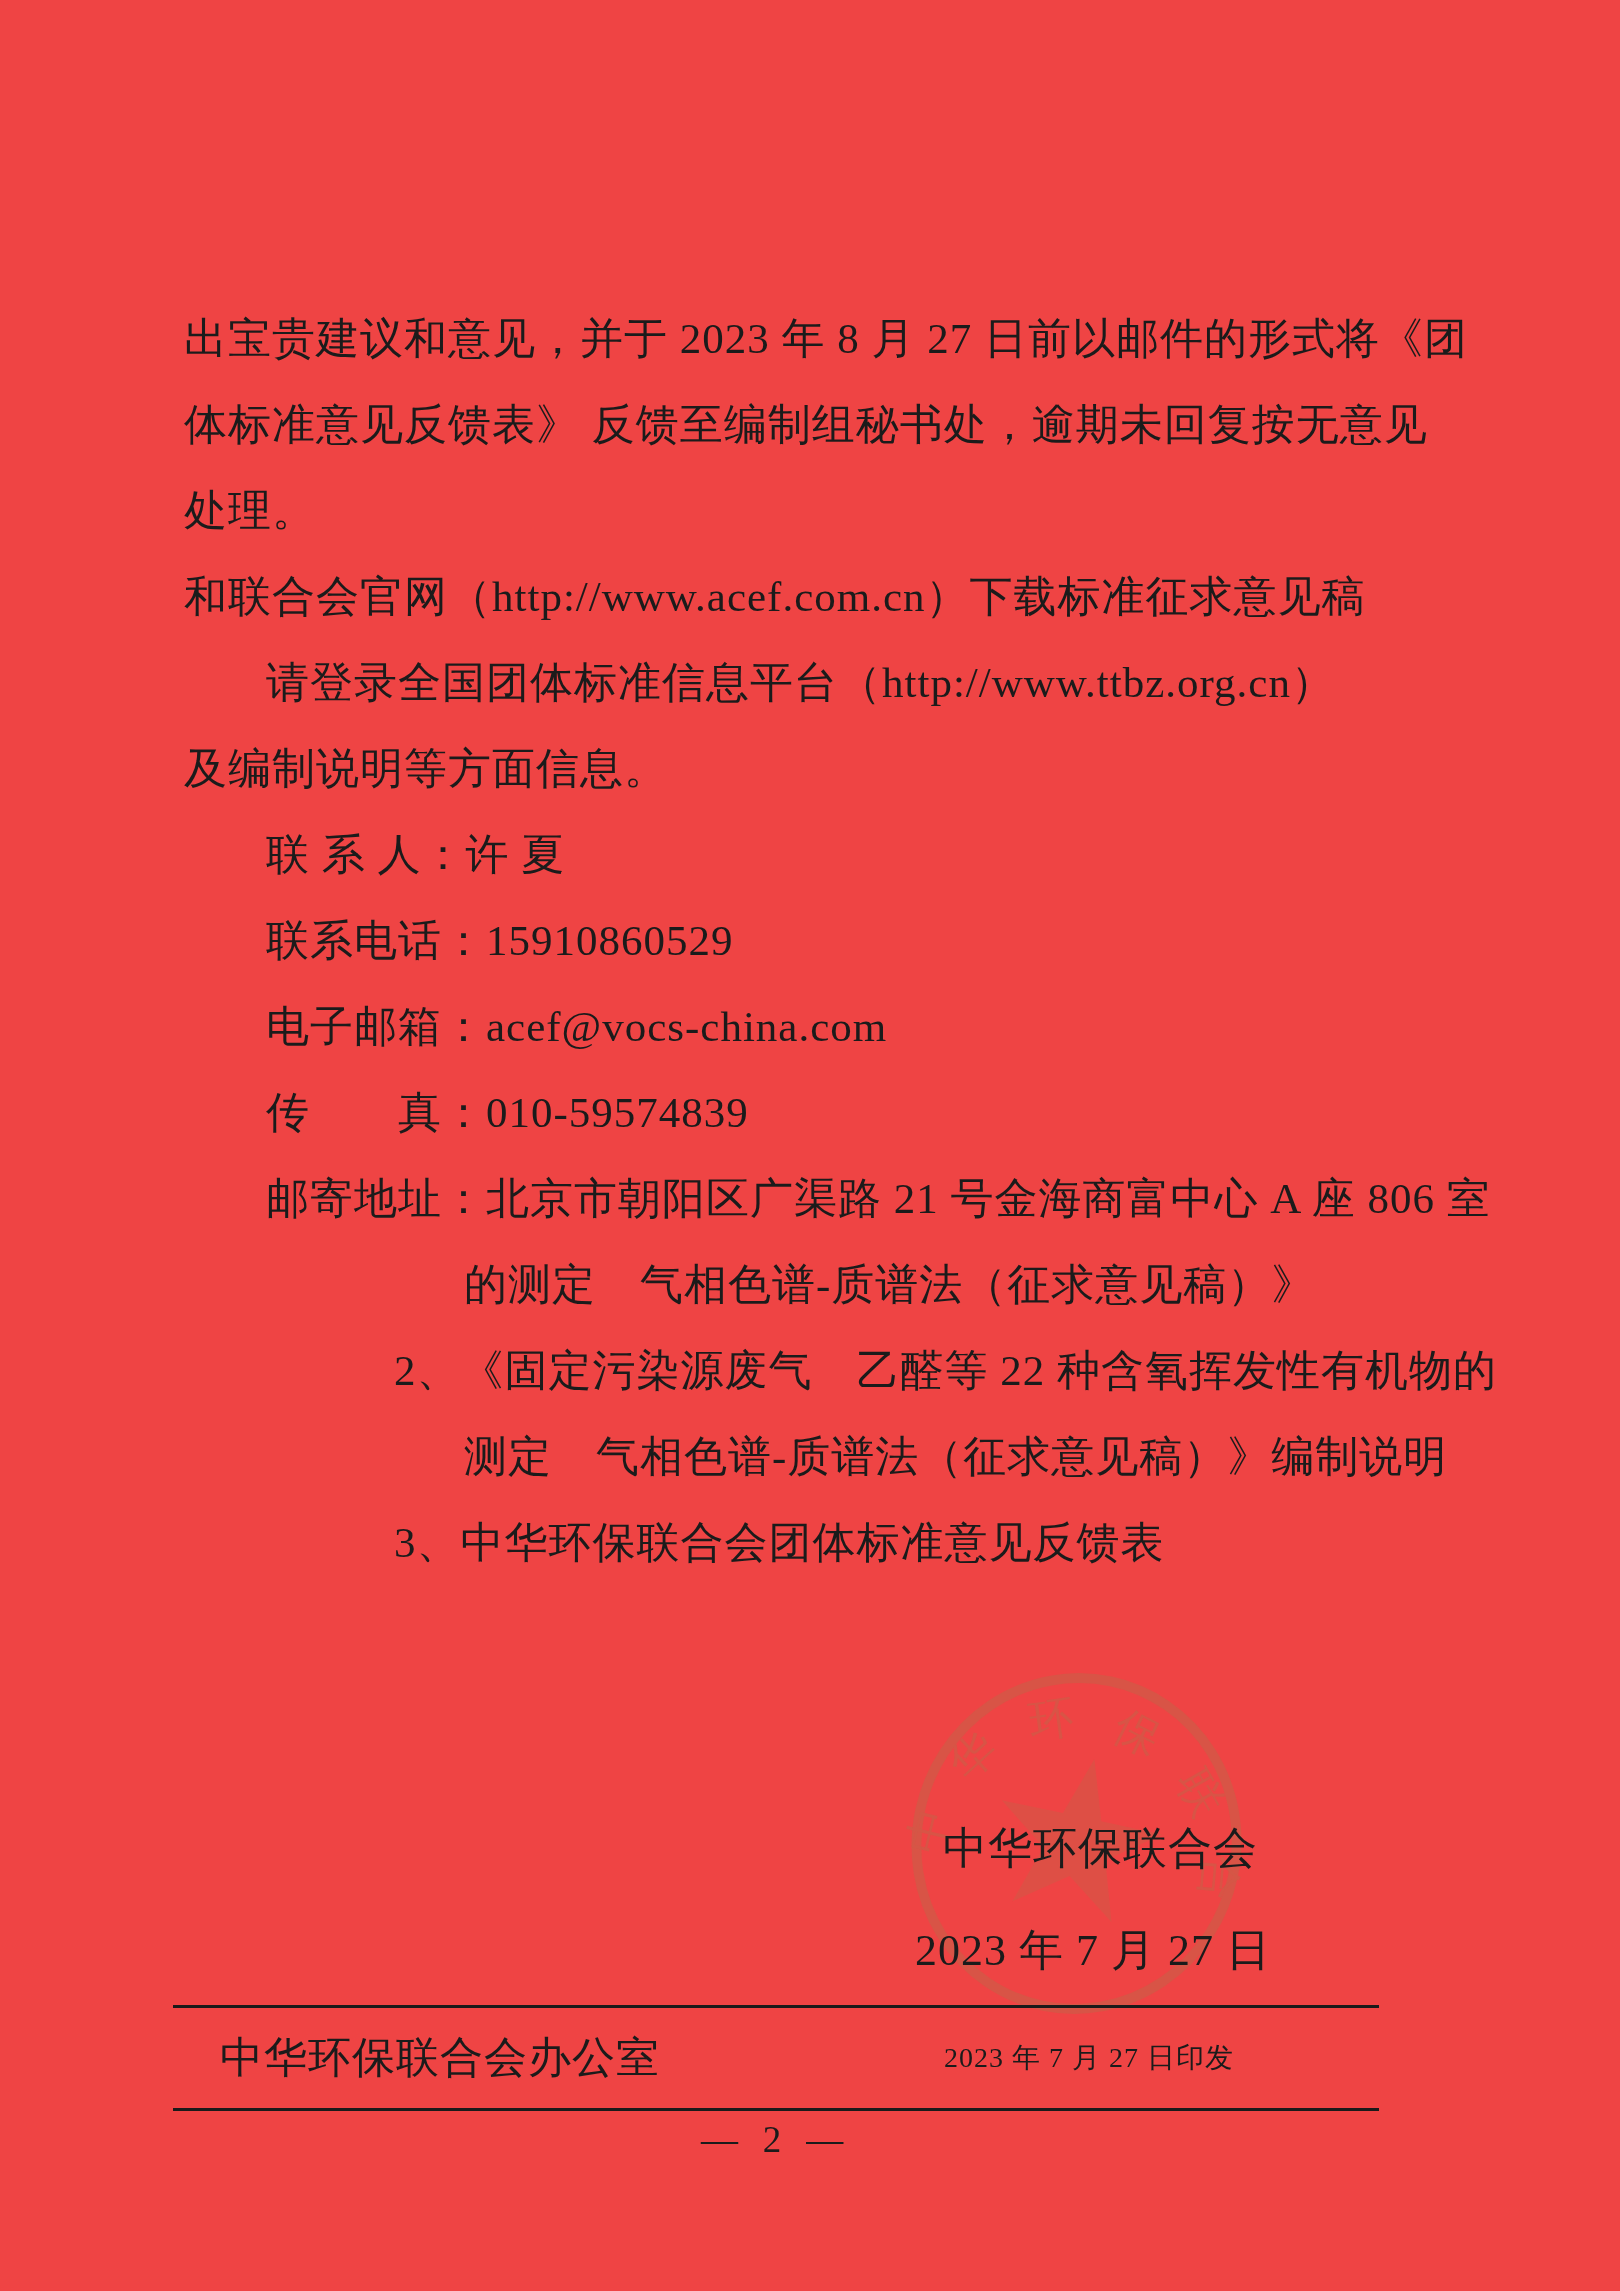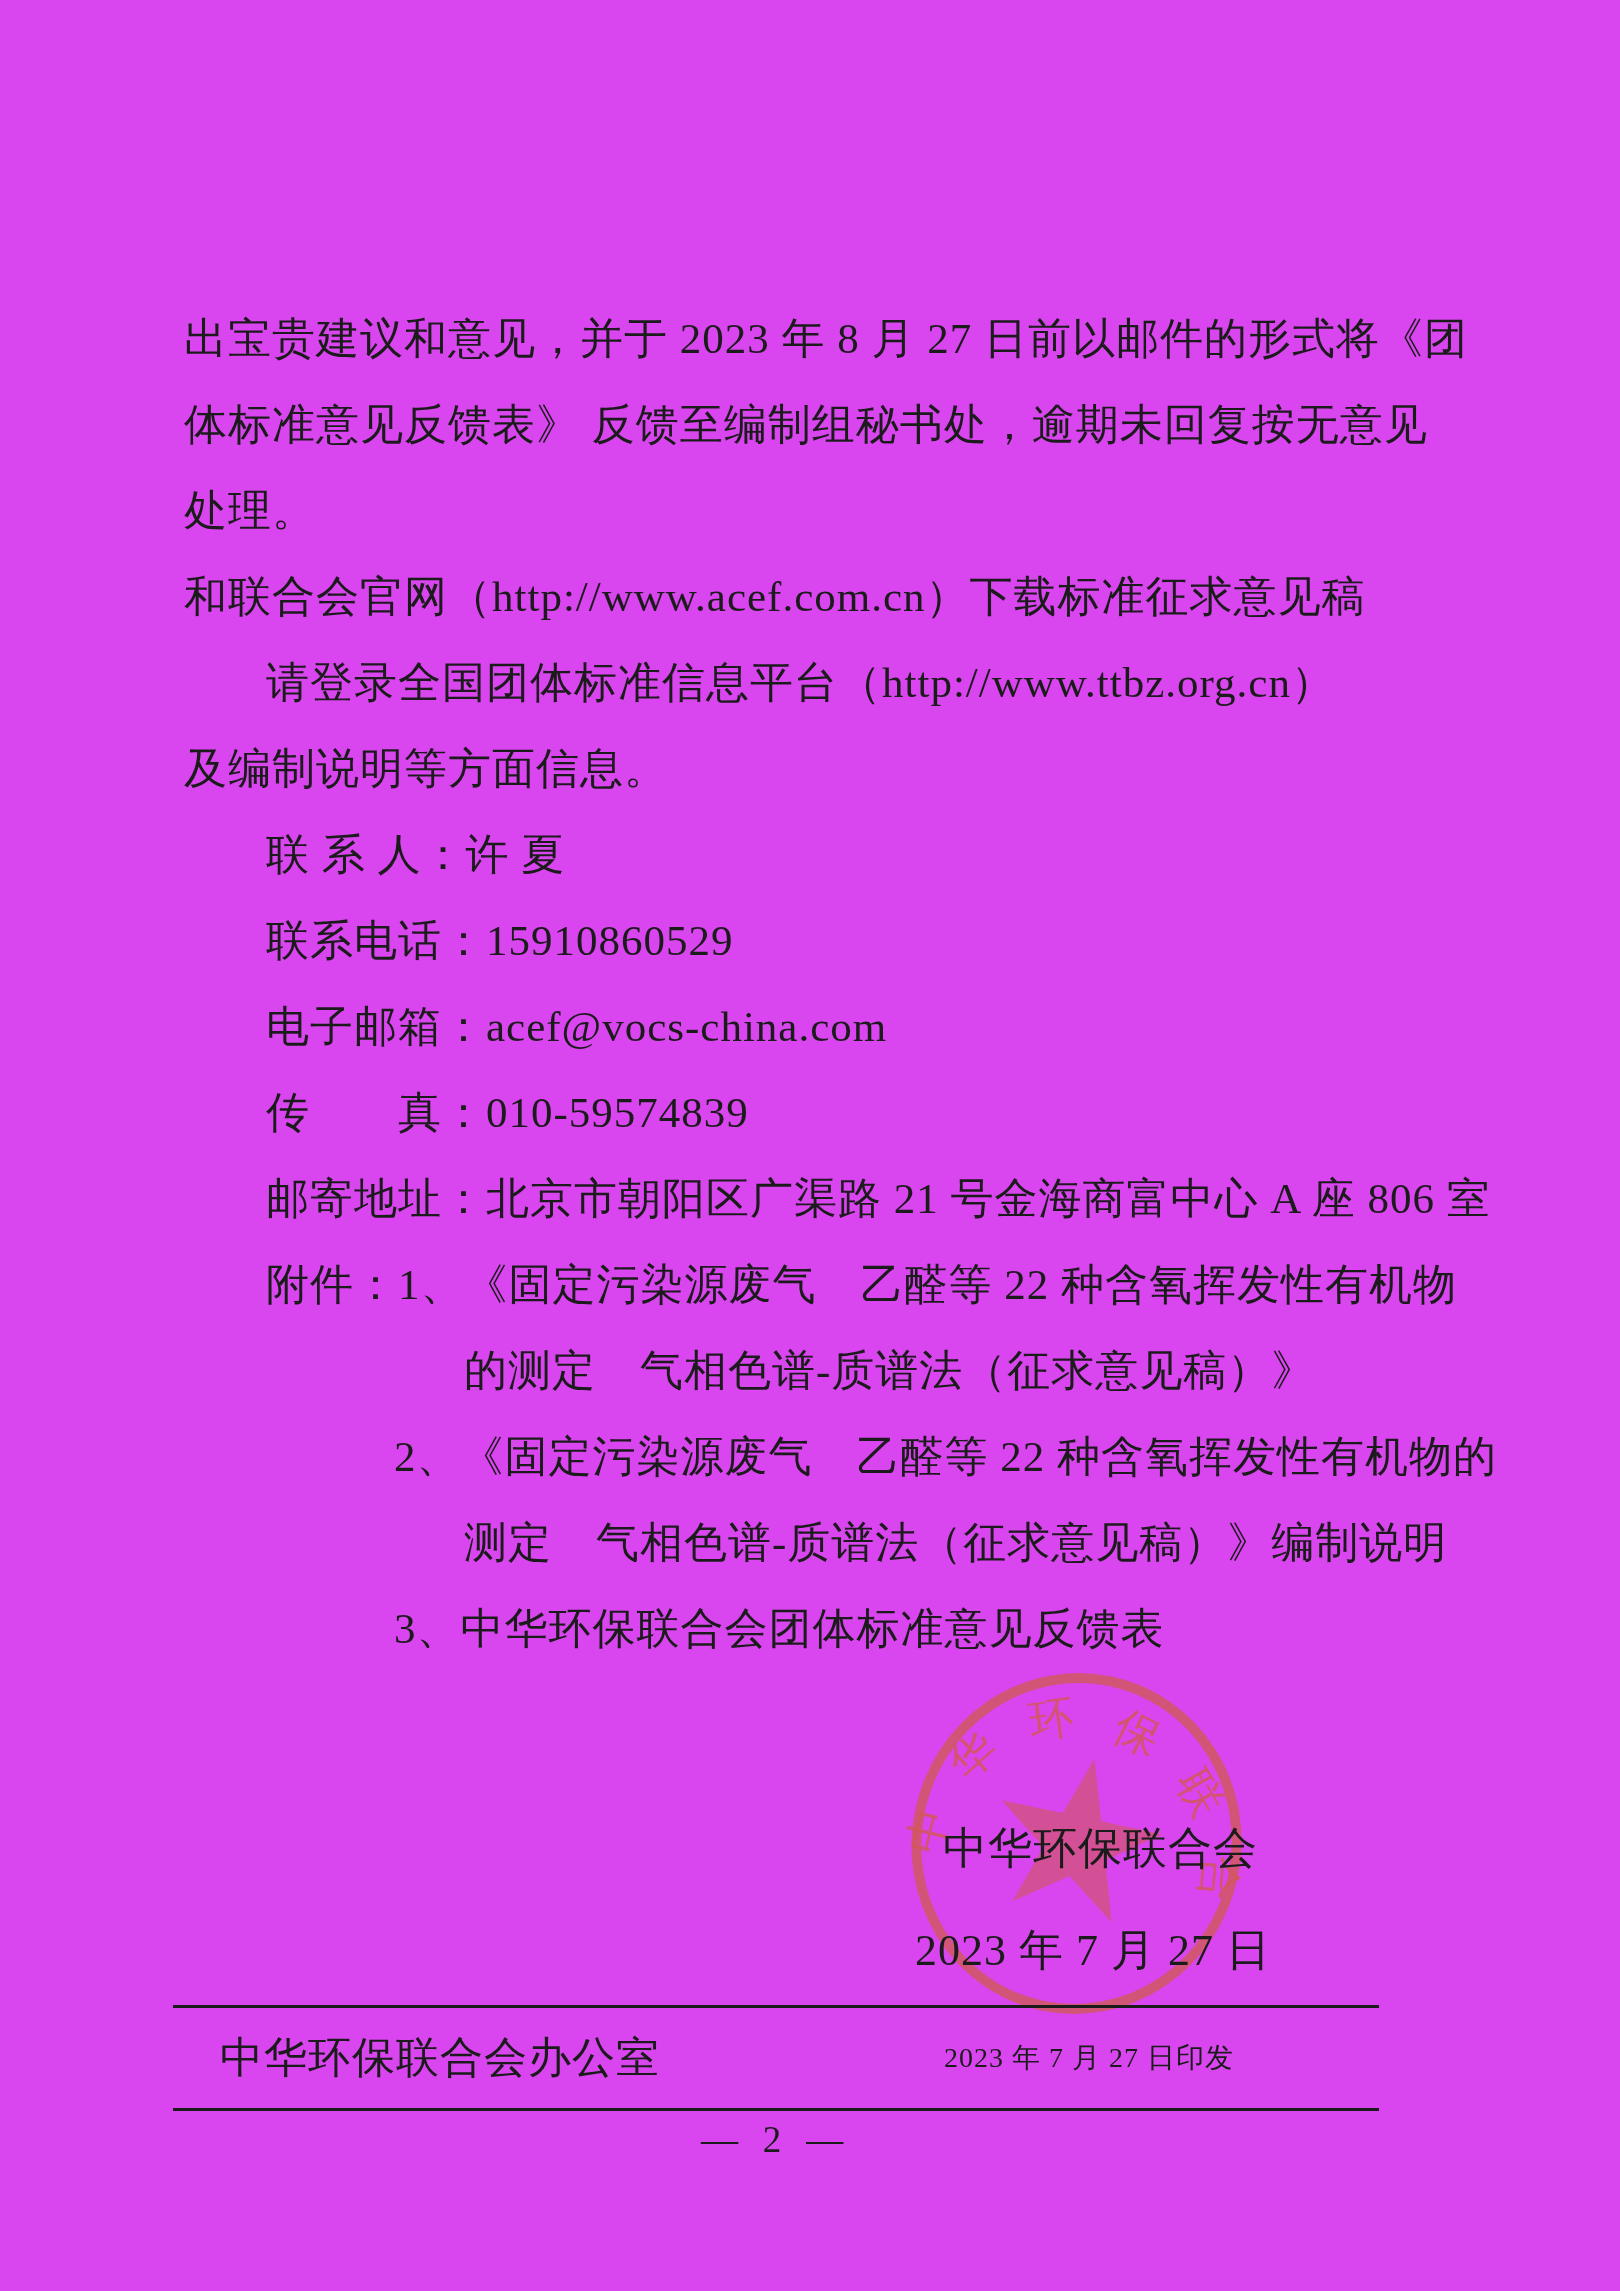--- a/index.html
+++ b/index.html
@@ -1,20 +1,20 @@
 <!DOCTYPE html>
 <html><head>
 <meta charset="utf-8">
 <style>
   html,body{margin:0;padding:0;background:#888;}
   .page{
     position:relative;
     width:1620px;height:2292px;
     margin:0 auto;
-    background:#d946ef;
+    background:#ef4444;
     overflow:hidden;
     font-family:"Liberation Serif","DejaVu Serif",serif;
     color:#1b1b1b;
   }
   .body-text{
     position:absolute;left:184px;top:296px;width:1304px;
   }
   .line{
     font-size:43px;line-height:86px;white-space:nowrap;
     letter-spacing:1px;
@@ -62,21 +62,20 @@
     <div class="line">体标准意见反馈表》 反馈至编制组秘书处，逾期未回复按无意见</div>
     <div class="line">处理。</div>
     <div class="line">和联合会官网（http://www.acef.com.cn）下载标准征求意见稿</div>
     <div class="line ind-para">请登录全国团体标准信息平台（http://www.ttbz.org.cn）</div>
     <div class="line">及编制说明等方面信息。</div>
     <div class="line ind-para">联  系  人：许  夏</div>
     <div class="line ind-para">联系电话：15910860529</div>
     <div class="line ind-para">电子邮箱：acef@vocs-china.com</div>
     <div class="line ind-para">传　　真：010-59574839</div>
     <div class="line ind-para">邮寄地址：北京市朝阳区广渠路 21 号金海商富中心 A 座 806 室</div>
-    <div class="line ind-para">附件：1、《固定污染源废气　乙醛等 22 种含氧挥发性有机物</div>
     <div class="line ind-att-cont">的测定　气相色谱-质谱法（征求意见稿）》</div>
     <div class="line ind-att-num">2、《固定污染源废气　乙醛等 22 种含氧挥发性有机物的</div>
     <div class="line ind-att-cont">测定　气相色谱-质谱法（征求意见稿）》编制说明</div>
     <div class="line ind-att-num">3、中华环保联合会团体标准意见反馈表</div>
   </div>
 
   <svg class="seal" viewBox="0 0 360 360" xmlns="http://www.w3.org/2000/svg">
     <g transform="rotate(12 180 180)">
       <ellipse cx="180" cy="180" rx="163" ry="169" fill="none" stroke="#d05a47" stroke-width="10" opacity="0.82"></ellipse>
       <path d="M180,92 L200,152.5 L263.7,152.8 L212.3,190.5 L231.7,251.2 L180,214 L128.3,251.2 L147.7,190.5 L96.3,152.8 L160,152.5 Z" fill="#d05a47" opacity="0.6"></path>

